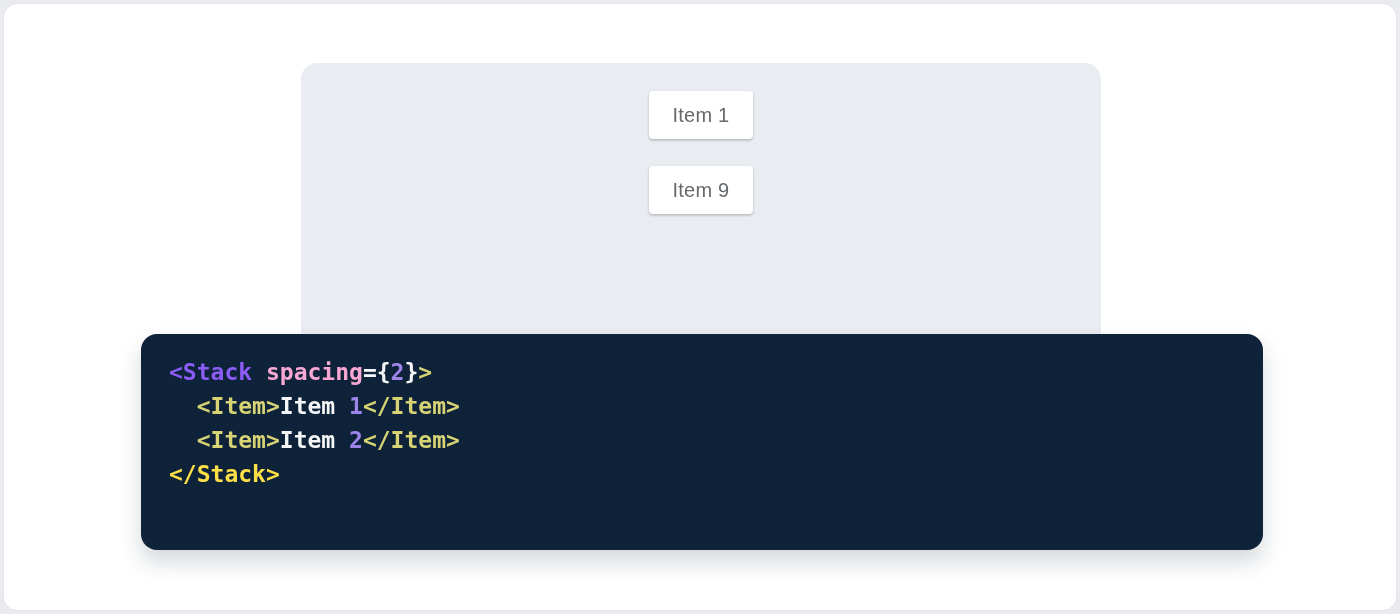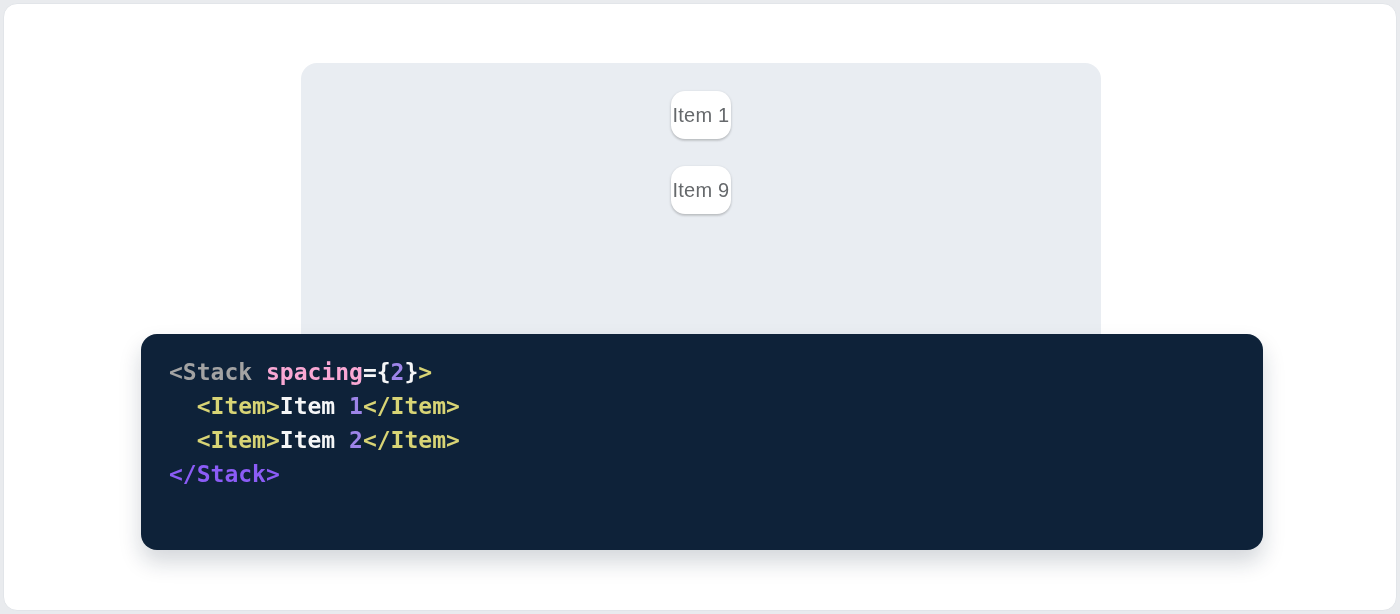--- a/index.html
+++ b/index.html
@@ -25,24 +25,24 @@
     background: #e9edf2;
     border-radius: 16px;
     display: flex;
     flex-direction: column;
     align-items: center;
     padding-top: 28px;
     gap: 27px;
     overflow: hidden;
   }
   .stack-item {
-    width: 60px;
+    width: 104px;
     height: 48px;
     background: #ffffff;
-    border-radius: 14px;
+    border-radius: 4px;
     box-shadow: 0 1px 3px rgba(0,0,0,0.18), 0 2px 2px rgba(0,0,0,0.08);
     display: flex;
     align-items: center;
     justify-content: center;
     color: #66696c;
     font-size: 20px;
     letter-spacing: 0.2px;
   }
   .code-block {
     position: absolute;
@@ -73,20 +73,20 @@
     <div class="stack-item">
       <span>Item 1</span>
     </div>
     <div class="stack-item">
       <span>Item 9</span>
     </div>
   </div>
 
   <div class="code-block">
     <div class="code-content">
-        <div class="code-line"><span style="color: #a3a3a3;">&lt;Stack</span><span style="color: rgb(245, 246, 247);"> </span><span style="color: #f9a8d4;">spacing</span><span style="color: rgb(245, 246, 247);">={</span><span style="color: rgb(157, 132, 232);">2</span><span style="color: rgb(245, 246, 247);">}</span><span style="color: rgb(216, 212, 117);">&gt;</span></div>
+        <div class="code-line"><span style="color: #8b5cf6;">&lt;Stack</span><span style="color: rgb(245, 246, 247);"> </span><span style="color: #f9a8d4;">spacing</span><span style="color: rgb(245, 246, 247);">={</span><span style="color: rgb(157, 132, 232);">2</span><span style="color: rgb(245, 246, 247);">}</span><span style="color: rgb(216, 212, 117);">&gt;</span></div>
         <div class="code-line"><span style="color: rgb(245, 246, 247);">  </span><span style="color: rgb(216, 212, 117);">&lt;Item&gt;</span><span style="color: rgb(245, 246, 247);">Item </span><span style="color: rgb(157, 132, 232);">1</span><span style="color: rgb(216, 212, 117);">&lt;/Item&gt;</span></div>
         <div class="code-line"><span style="color: rgb(245, 246, 247);">  </span><span style="color: rgb(216, 212, 117);">&lt;Item&gt;</span><span style="color: rgb(245, 246, 247);">Item </span><span style="color: rgb(157, 132, 232);">2</span><span style="color: rgb(216, 212, 117);">&lt;/Item&gt;</span></div>
-        <div class="code-line"><span style="color: #8b5cf6;">&lt;/Stack&gt;</span></div>
+        <div class="code-line"><span style="color: #fde047;">&lt;/Stack&gt;</span></div>
       </div>
   </div>
 
 </div>
 
 </body></html>

